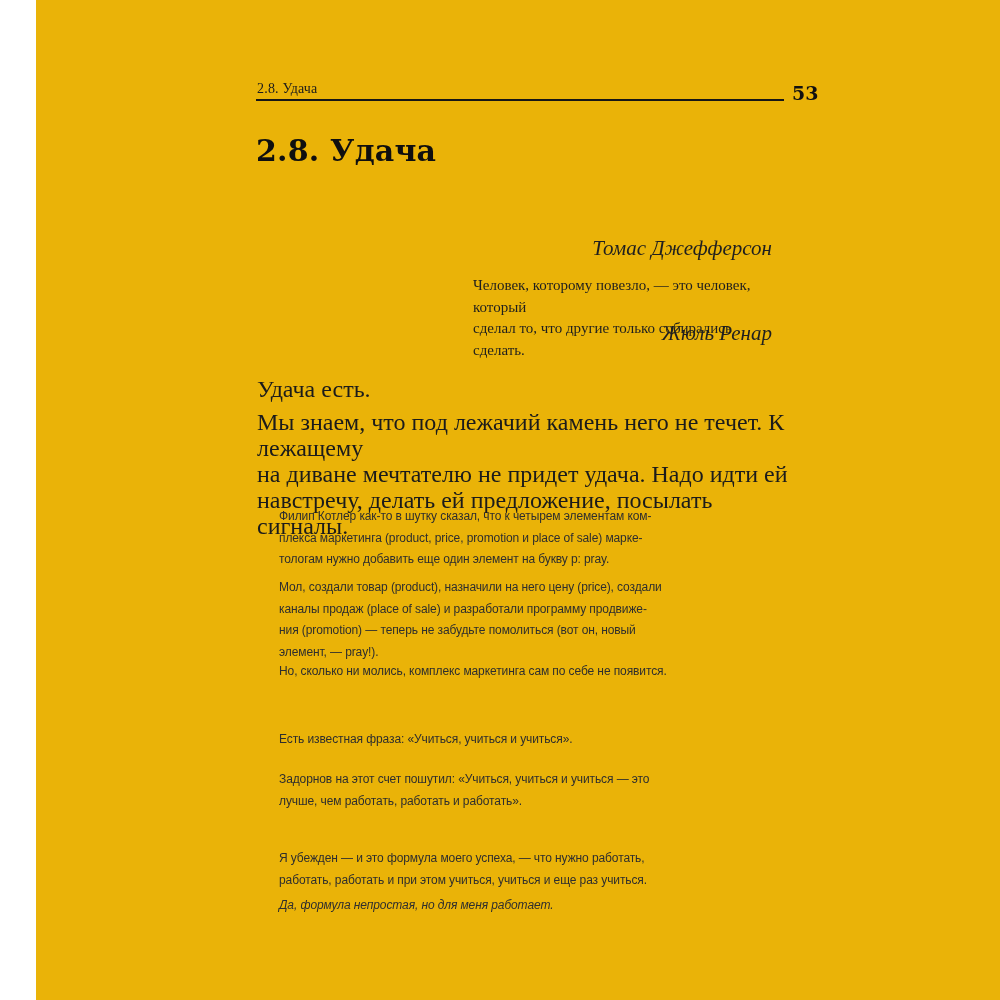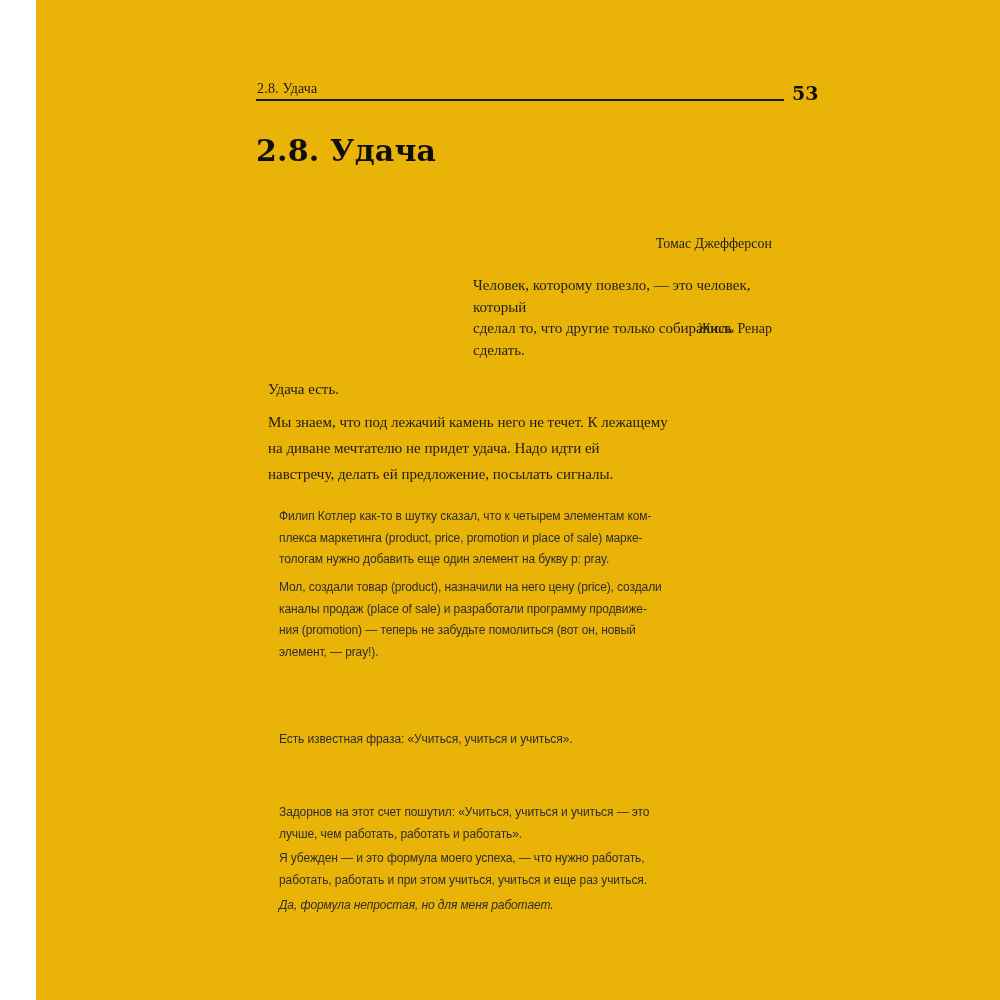--- a/index.html
+++ b/index.html
@@ -56,33 +56,34 @@
     left: 437px;
     width: 300px;
     font-size: 15px;
     line-height: 21.5px;
     color: #1f1f1f;
   }
   .epigraph-author {
     left: 437px;
     width: 299px;
     text-align: right;
-    font-size: 14px;
+    font-style: italic;
+    font-size: 21px;
     color: #1f1f1f;
   }
   .ep1 { top: 187px; }
   .ep1-author { top: 236px; }
   .ep2 { top: 275px; }
   .ep2-author { top: 321px; }
 
   
   .statement {
-    left: 232px;
+    left: 221px;
     width: 535px;
-    font-size: 15px;
+    font-size: 24px;
     line-height: 26px;
     color: #1b1b1b;
   }
   .st1 { top: 376px; }
   .st2 { top: 409px; }
   .st3 { top: 703px; line-height: 27px; }
 
   
   .quote {
     left: 243px;
@@ -90,21 +91,21 @@
     font-family: "Liberation Sans", sans-serif;
     font-size: 12px;
     line-height: 21.5px;
     letter-spacing: -0.1px;
     color: #2e2e2e;
   }
   .q1 { top: 506px; }
   .q2 { top: 577px; }
   .q3 { top: 661px; }
   .q4 { top: 729px; }
-  .q5 { top: 802px; }
+  .q5 { top: 769px; }
   .q6 { top: 848px; }
   .q7 { top: 895px; font-style: italic; }
 </style>
 </head>
 <body>
 
 <div class="page">
 
   <div class="abs running-head">2.8. Удача</div>
   <div class="head-rule"></div>
@@ -123,20 +124,21 @@
 на диване мечтателю не придет удача. Надо идти ей
 навстречу, делать ей предложение, посылать сигналы.</p>
 
   <p class="abs quote q1">Филип Котлер как-то в шутку сказал, что к четырем элементам ком-
 плекса маркетинга (product, price, promotion и place of sale) марке-
 тологам нужно добавить еще один элемент на букву p: pray.</p>
   <p class="abs quote q2">Мол, создали товар (product), назначили на него цену (price), создали
 каналы продаж (place of sale) и разработали программу продвиже-
 ния (promotion) — теперь не забудьте помолиться (вот он, новый
 элемент, — pray!).</p>
+  <p class="abs quote q3">Но, сколько ни молись, комплекс маркетинга сам по себе не появится.</p>
 
 
   <p class="abs quote q4">Есть известная фраза: «Учиться, учиться и учиться».</p>
   <p class="abs quote q5">Задорнов на этот счет пошутил: «Учиться, учиться и учиться — это
 лучше, чем работать, работать и работать».</p>
   <p class="abs quote q6">Я убежден — и это формула моего успеха, — что нужно работать,
 работать, работать и при этом учиться, учиться и еще раз учиться.</p>
   <p class="abs quote q7">Да, формула непростая, но для меня работает.</p>
 
 </div>

